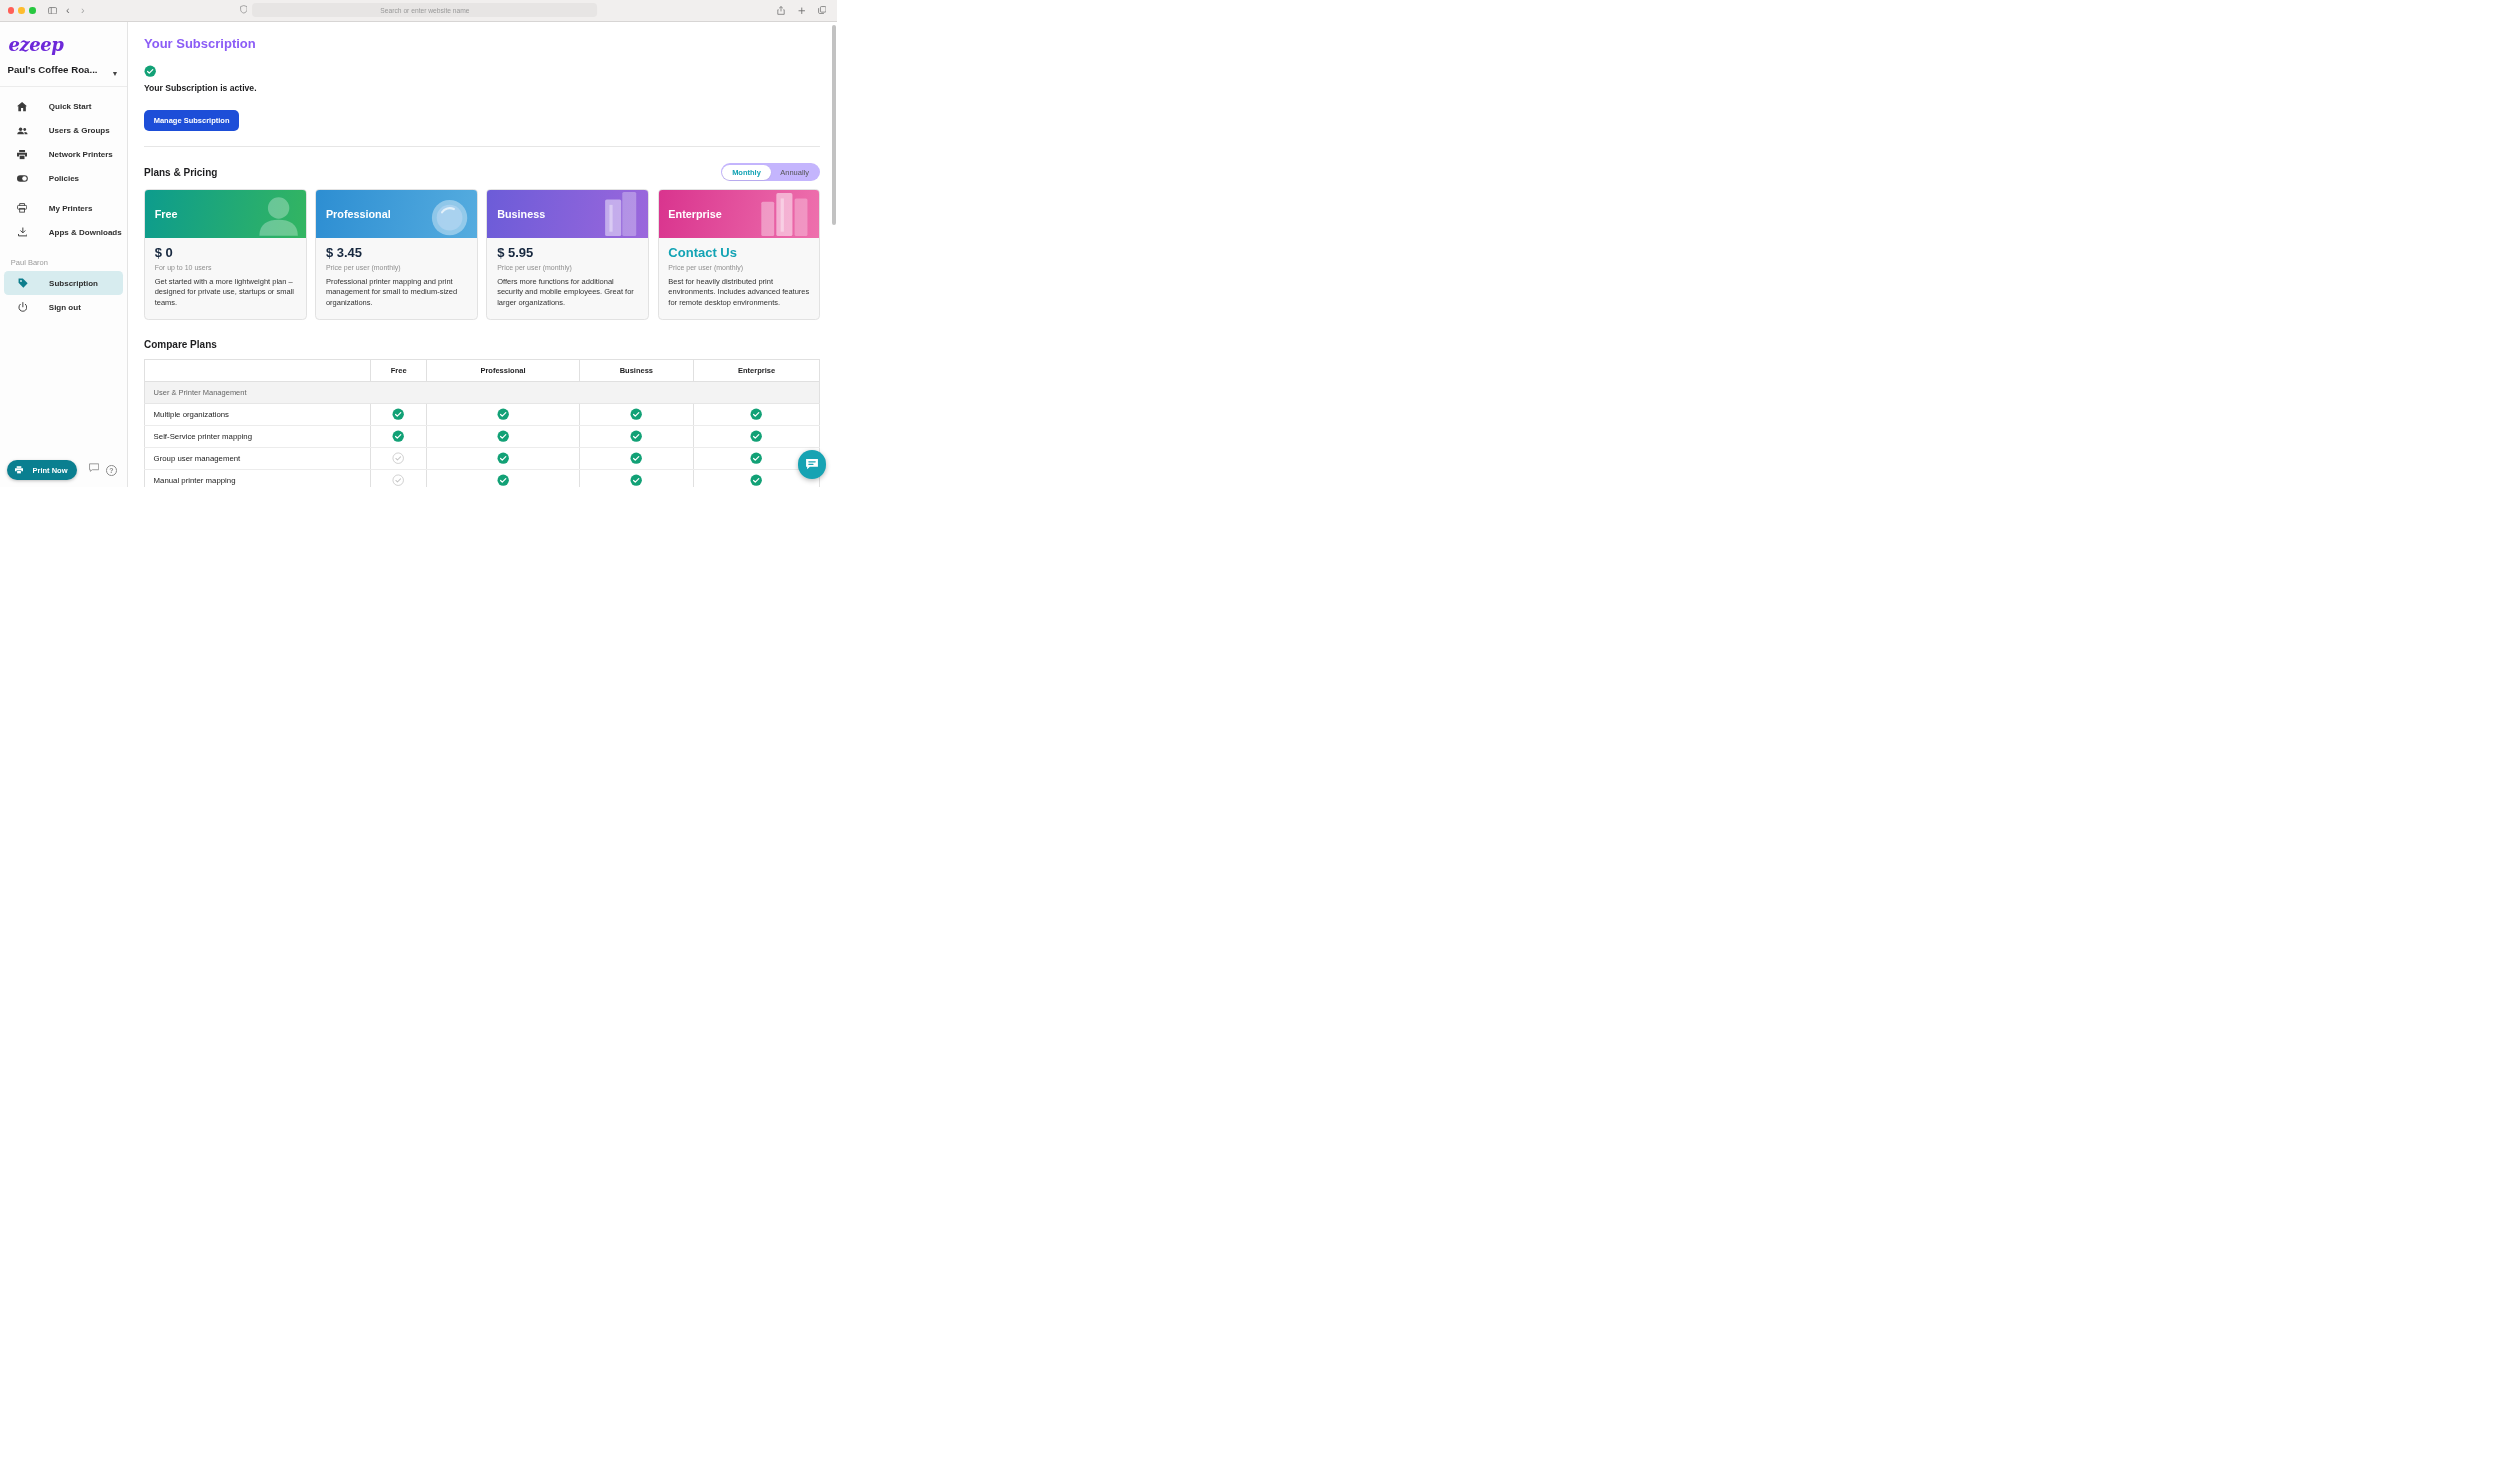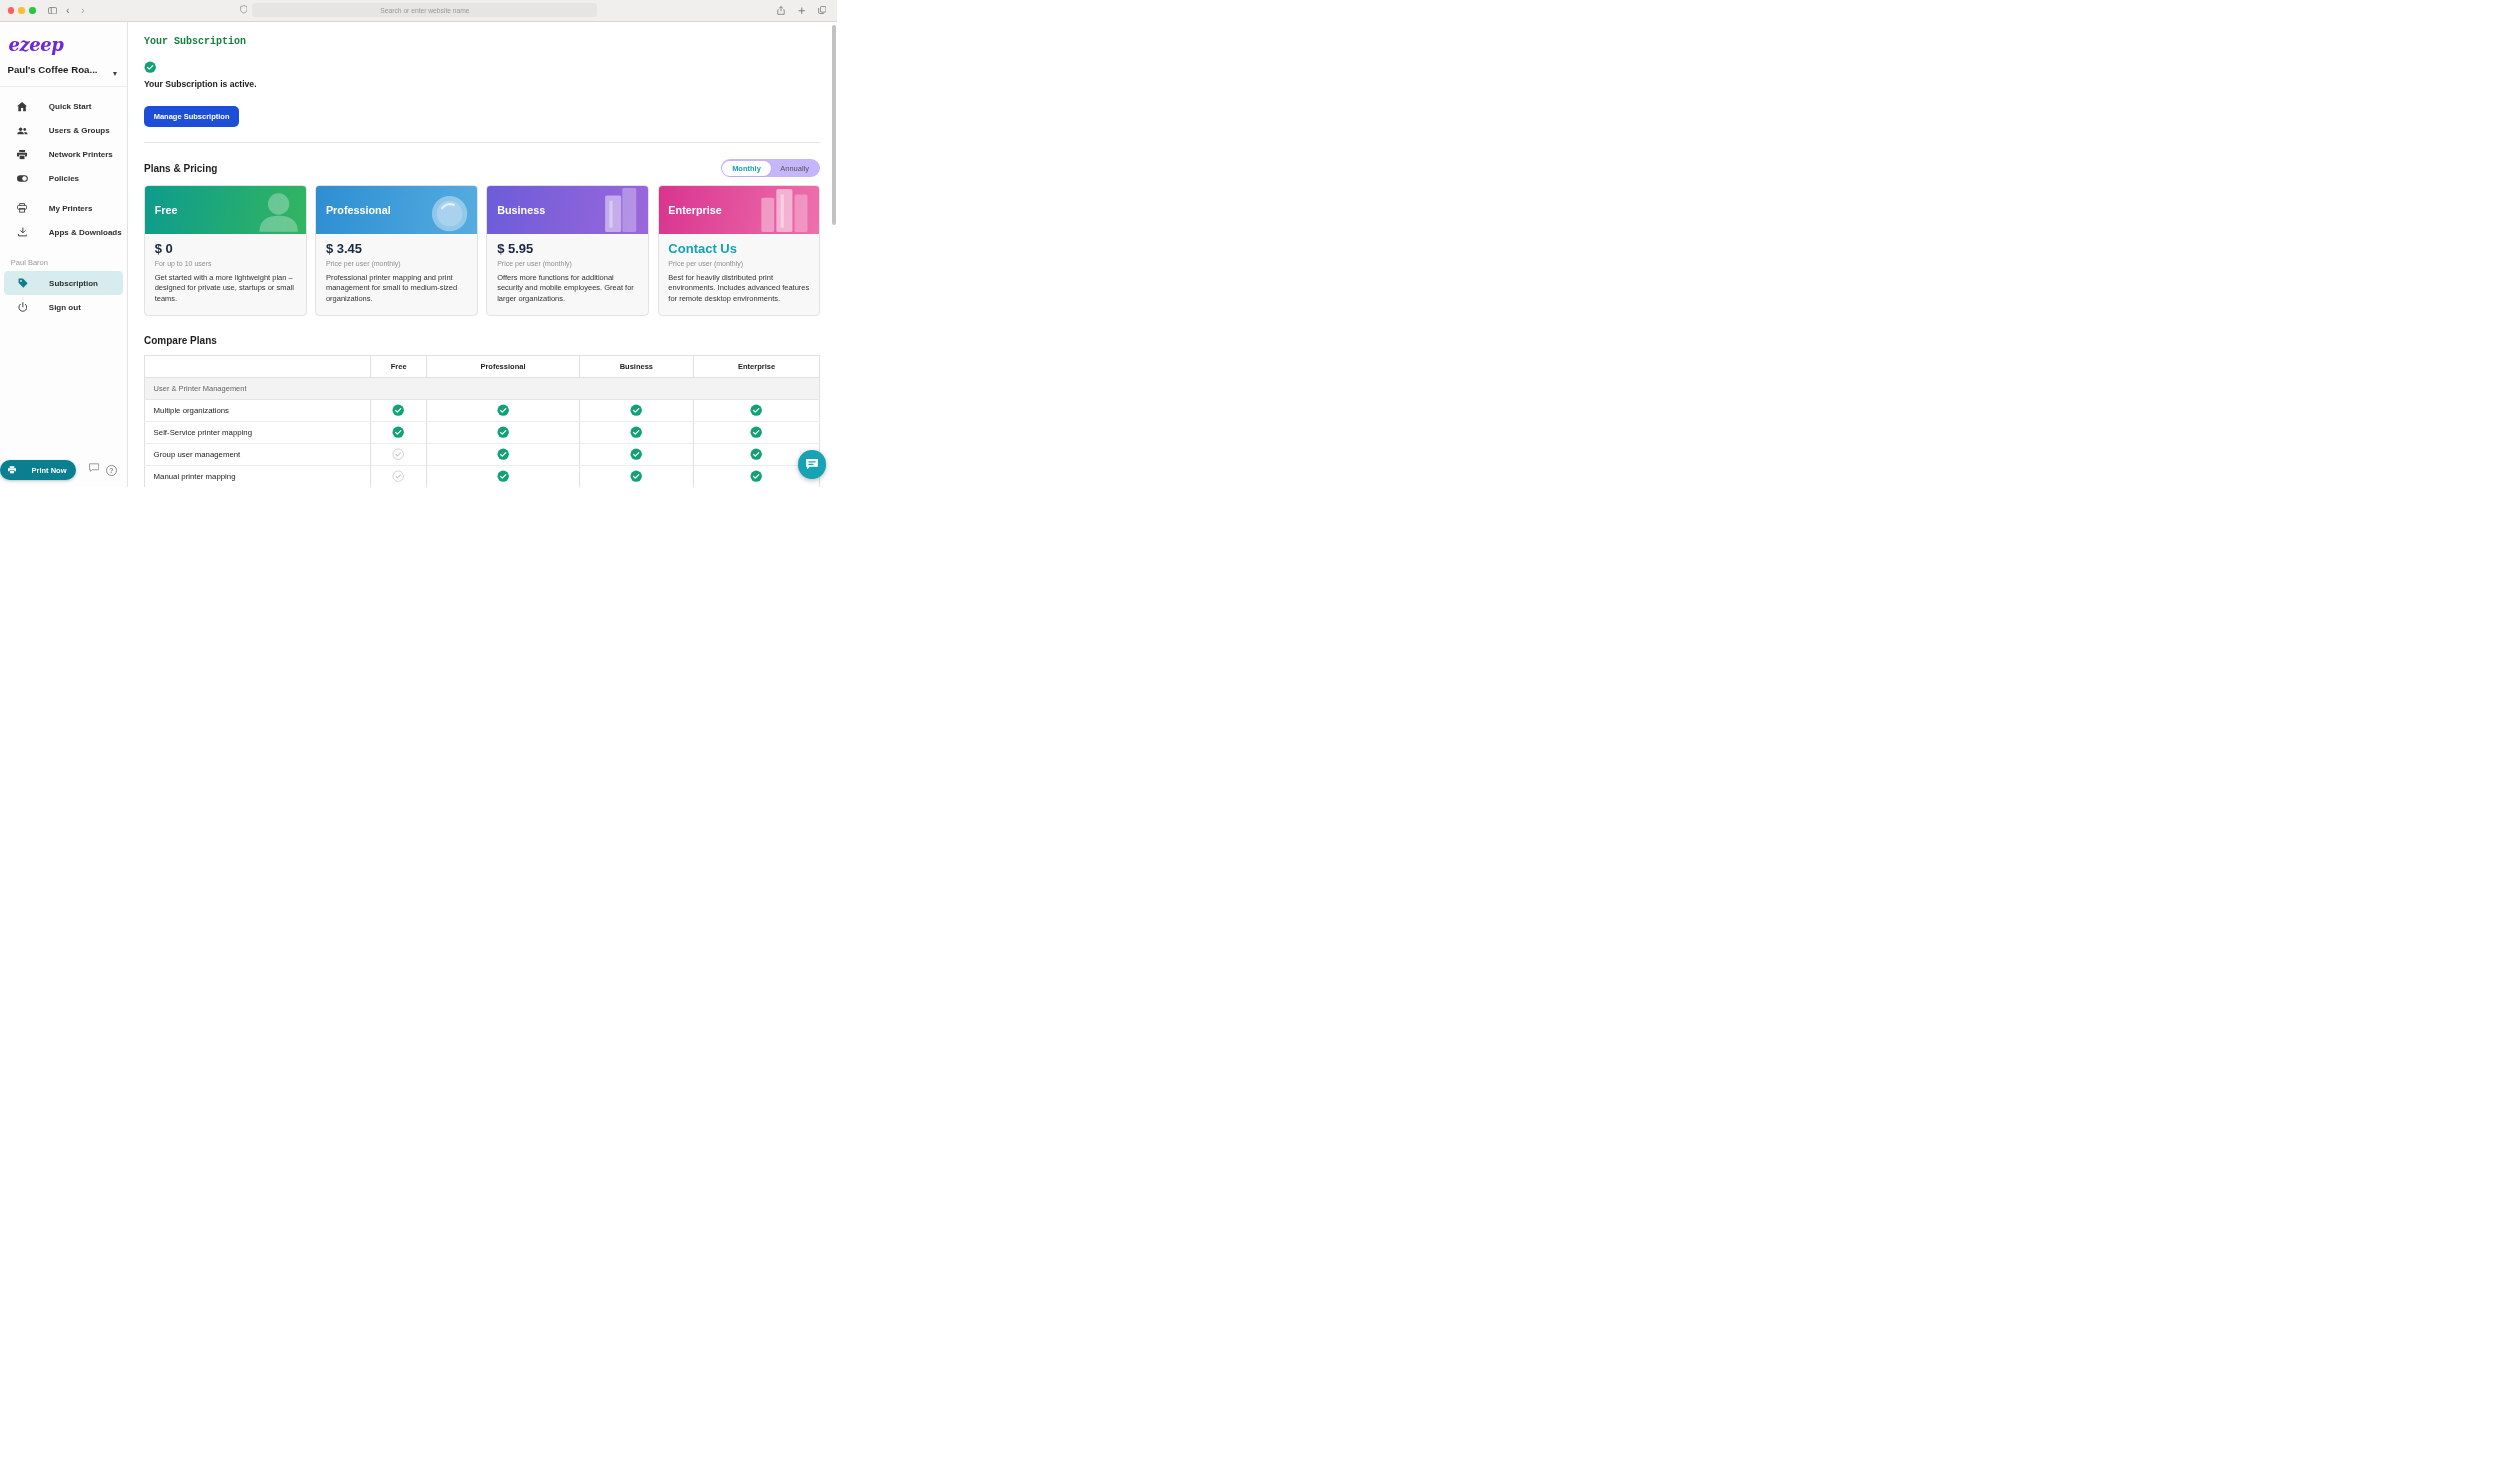--- a/index.html
+++ b/index.html
@@ -30,28 +30,28 @@
   .org-row { display:flex; align-items:center; justify-content:space-between; padding:7.5px 8.6px 9.7px 7.5px; border-bottom:0.5px solid #ececec; cursor:pointer; }
   .org-name { font-size:9.7px; font-weight:bold; color:#1d1d1f; }
   .org-caret { color:#444; font-size:7px; margin-top:7.5px; }
   .nav { padding-top:7.5px; }
   .nav-item { display:flex; align-items:center; gap:21px; height:24px; padding-left:17px; font-size:8px; font-weight:bold; color:#2e2e2e; cursor:pointer; }
   .nav-item .ic { width:10.8px; height:10.8px; color:#3c3c3c; display:flex; align-items:center; justify-content:center; }
   .nav-gap { height:5.4px; }
   .side-section { padding:14px 0 4.3px 10.8px; font-size:7.5px; color:#9a9a9a; }
   .nav-item.active { background:#d7ecef; border-radius:4.3px; margin:0 4.3px; padding-left:13px; }
   .nav-item.active .ic { color:#0d7d8c; }
-  .printnow { position:absolute; left:0; bottom:7.5px; height:20px; border-radius:10.2px; background:#0a7f90; color:#fff; border:none; font-size:7.5px; font-weight:bold; padding:0 9.7px 0 7.5px; display:flex; align-items:center; gap:16px; cursor:pointer; box-shadow:0 1.1px 3.2px rgba(0,0,0,.25); font-family:"Liberation Sans", sans-serif; }
+  .printnow { position:absolute; left:7px; bottom:7.5px; height:20px; border-radius:10.2px; background:#0a7f90; color:#fff; border:none; font-size:7.5px; font-weight:bold; padding:0 9.7px 0 7.5px; display:flex; align-items:center; gap:10px; cursor:pointer; box-shadow:0 1.1px 3.2px rgba(0,0,0,.25); font-family:"Liberation Sans", sans-serif; }
   .side-mini { position:absolute; bottom:12px; background:none; border:none; color:#8b8b8b; cursor:pointer; }
   .mini-chat { left:89px; }
   .mini-help { left:106px; width:10.8px; height:10.8px; border:0.9px solid #8b8b8b; border-radius:50%; font-size:7px; font-weight:bold; display:flex; align-items:center; justify-content:center; }
 
   
   .main { flex:1; padding:14px 16.7px 0 16px; position:relative; overflow:hidden; }
-  h1 { font-size:10px; color:#15803d; margin-bottom:14px;font-family:Liberation Mono, monospace; }
+  h1 { font-size:13px; color:#8b5cf6; margin-bottom:14px; }
   .status-icon { margin-bottom:4.3px; }
   .status-text { font-size:8.6px; color:#1d1d1f; margin-bottom:17px;font-weight:bold; }
   .manage-btn { background:#1d4ed8; color:#fff; border:none; border-radius:5px; font-size:7.5px; font-weight:bold; padding:6px 9.7px; cursor:pointer; font-family:"Liberation Sans", sans-serif; }
   .divider { border:none; border-top:0.5px solid #e6e6e6; margin:15px 0 0; }
 
   .plans-head { display:flex; align-items:center; justify-content:space-between; margin-top:16px; }
   h2 { font-size:10px; color:#1d1d1f; }
   .toggle { background:#c4b5fd; border-radius:9.2px; padding:1.6px; display:flex; }
   .toggle-seg { border:none; background:transparent; border-radius:7.5px; height:15px; padding:0 9.7px; font-size:7.5px; color:#555; cursor:pointer; font-family:"Liberation Sans", sans-serif; }
   .toggle-seg.sel { background:#fff; color:#12a3b4; font-weight:bold; box-shadow:0 0.5px 1.1px rgba(0,0,0,.12); }

